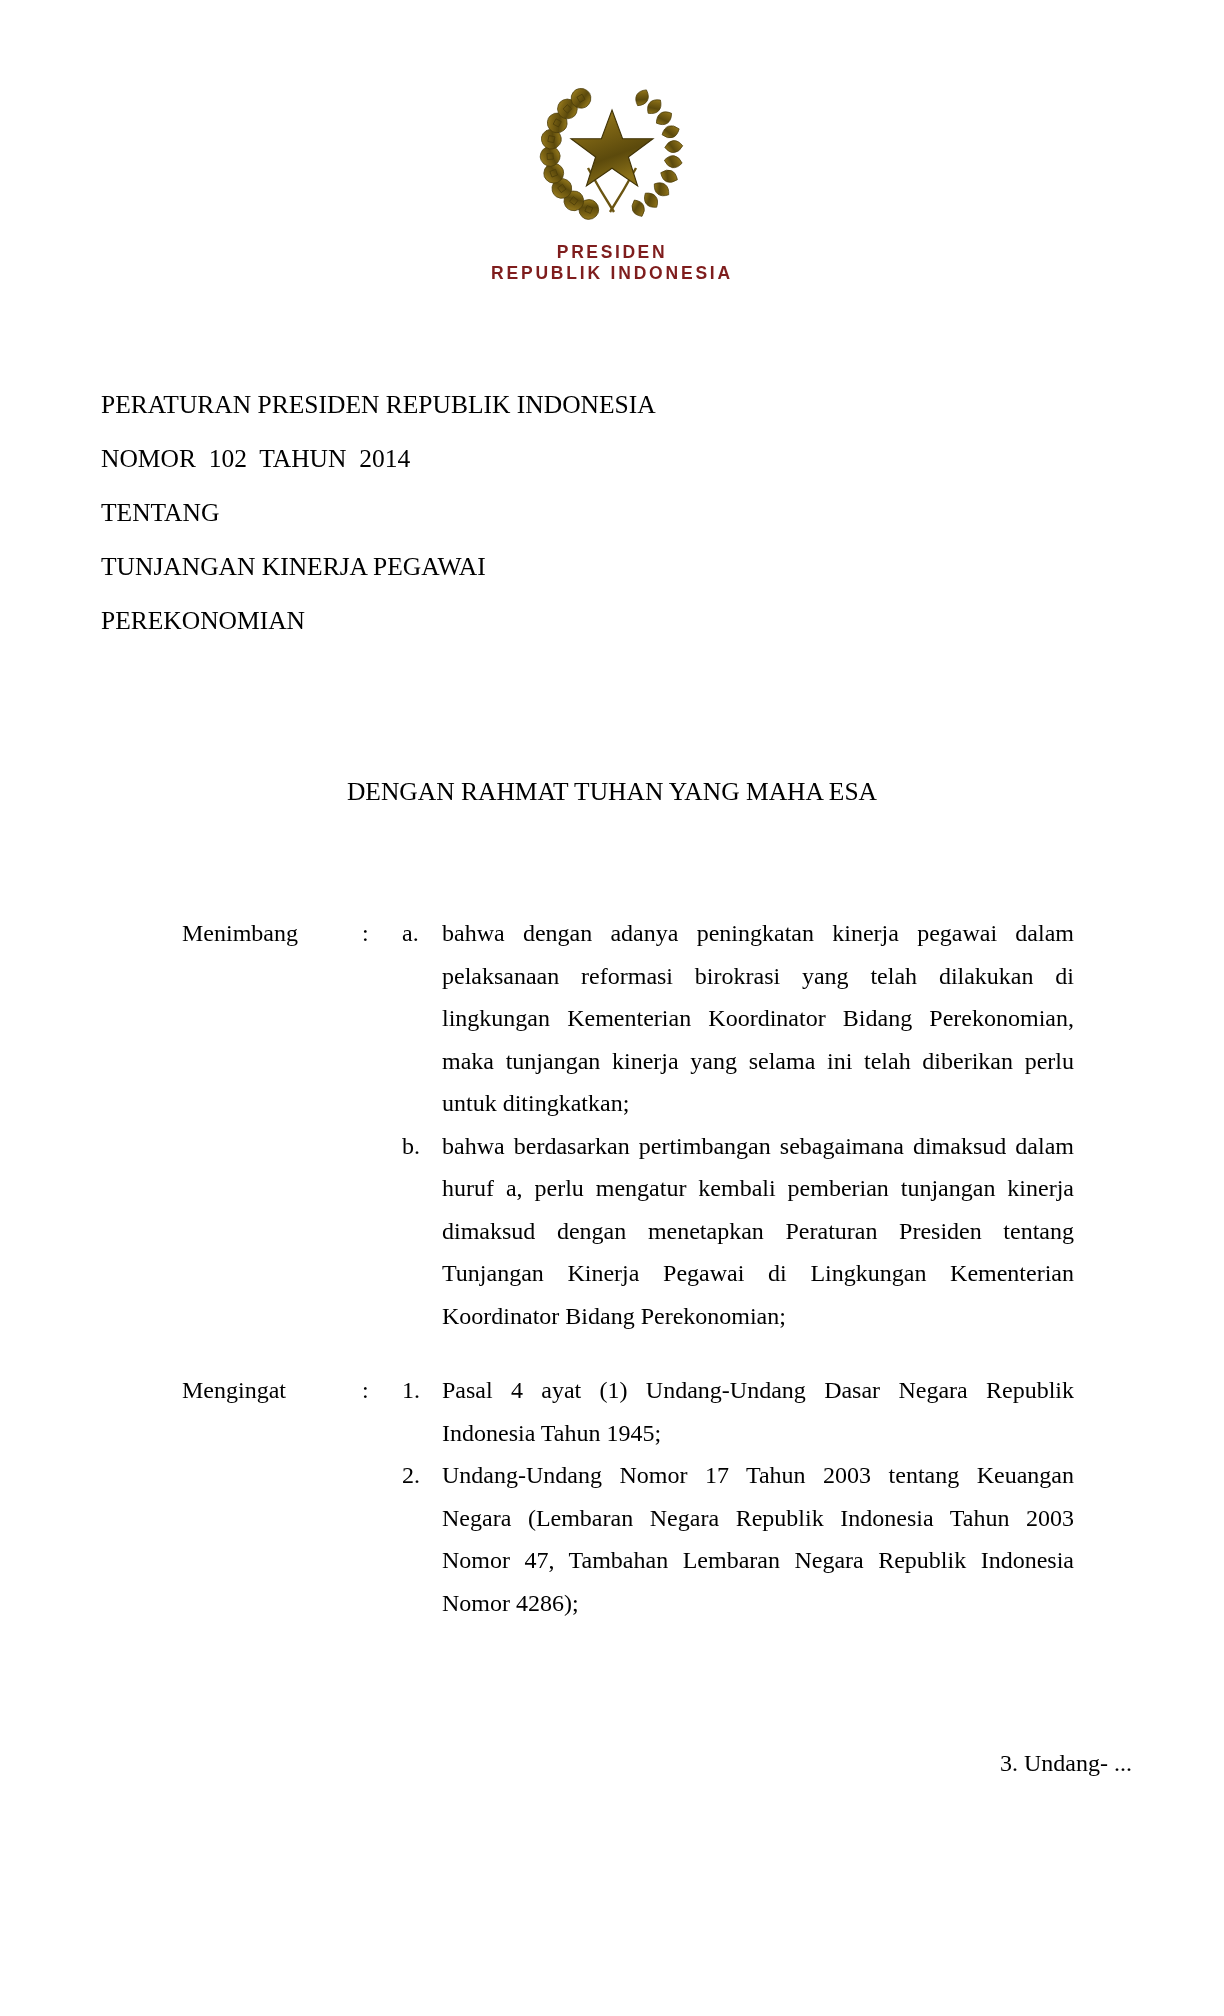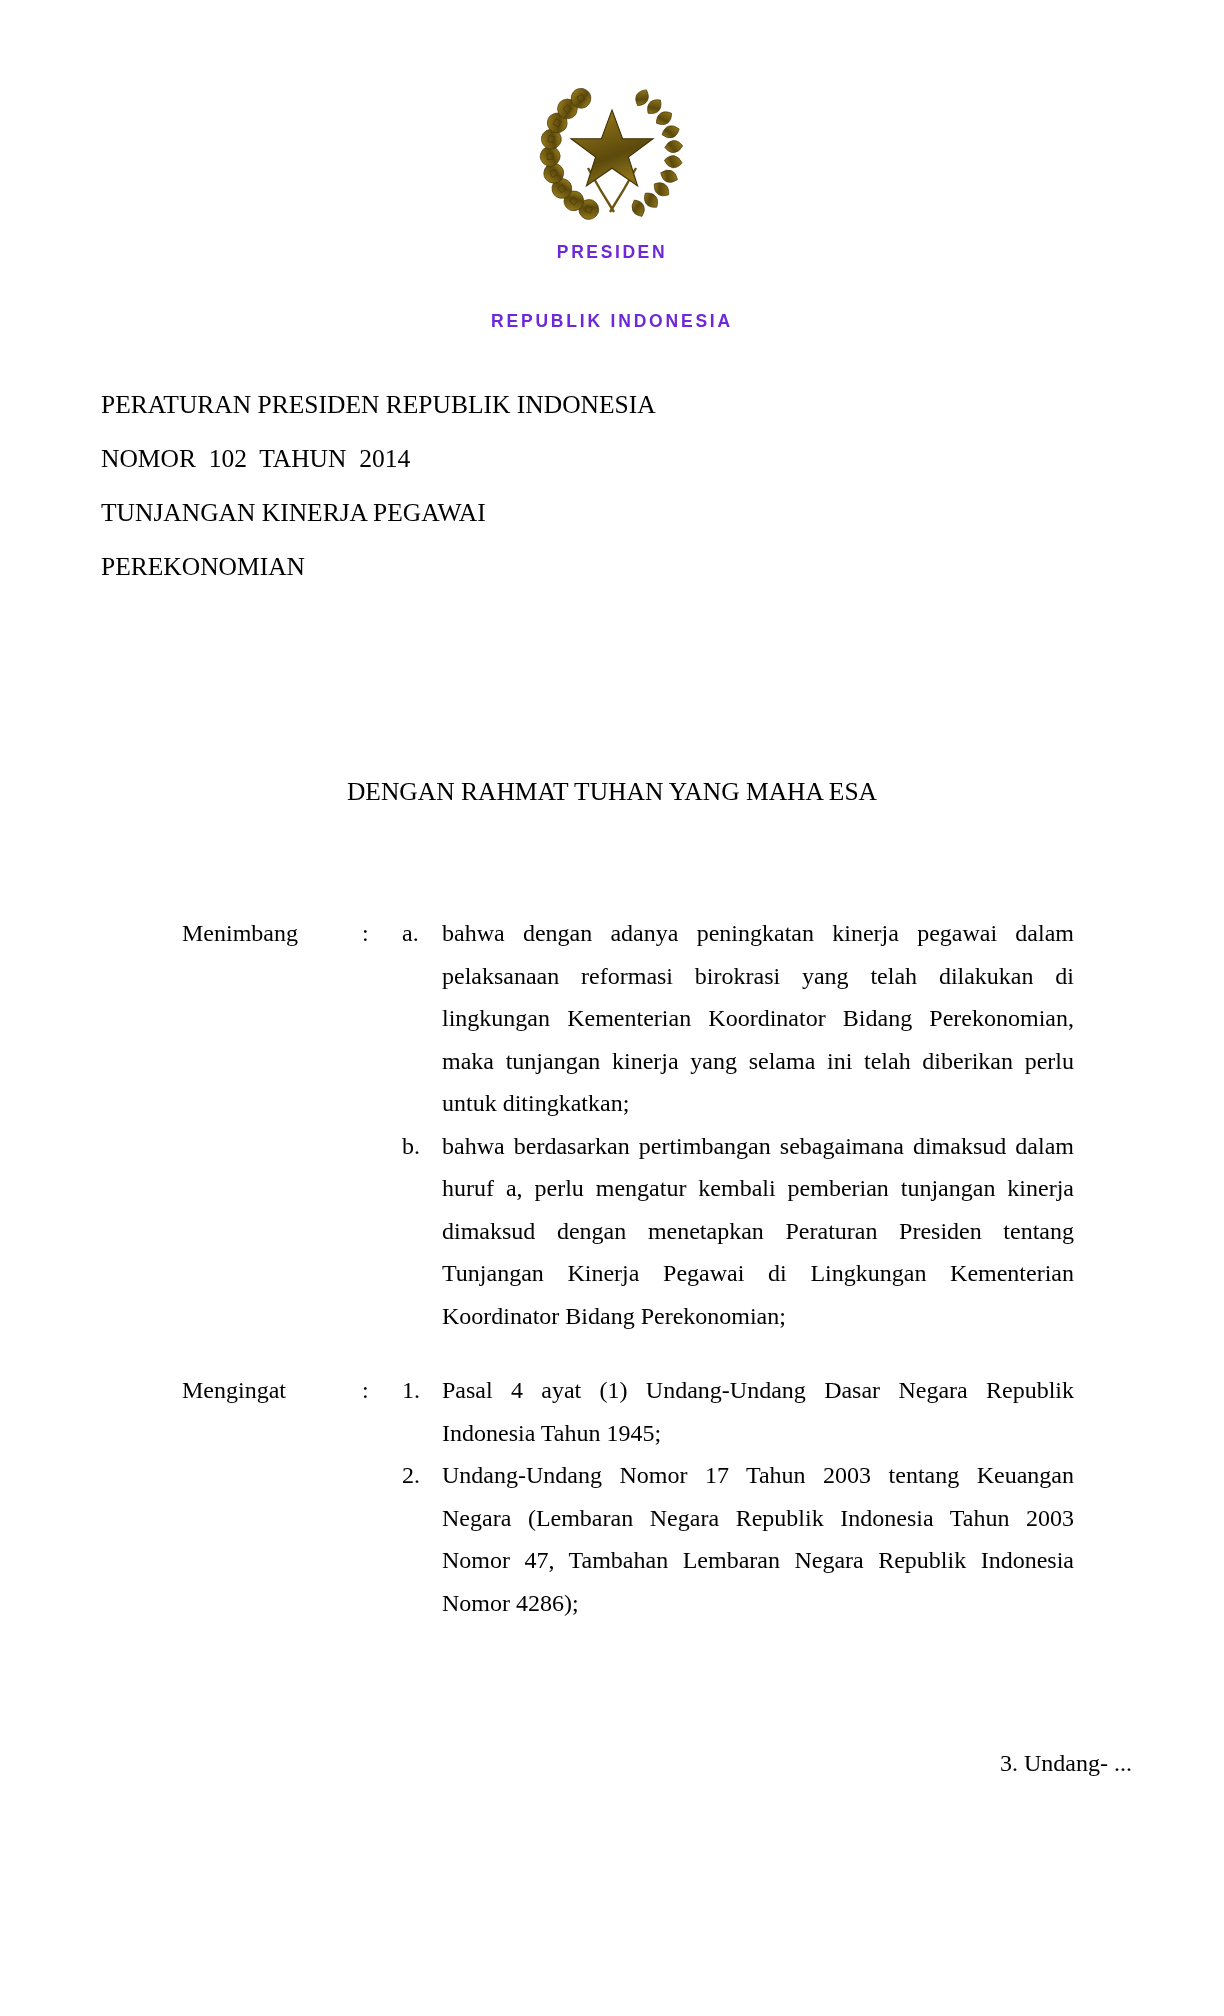--- a/index.html
+++ b/index.html
@@ -38,23 +38,23 @@
     height: 158px;
   }
 
   .emblem-caption {
     margin-top: 14px;
     font-family: "Liberation Sans", "DejaVu Sans", sans-serif;
     font-size: 17.5px;
     font-weight: 700;
     letter-spacing: 2.6px;
     line-height: 21px;
-    color: #6d28d9;
-  }
-  .emblem-caption .line2 { letter-spacing: 2.8px; margin-top: 48px; }
+    color: #7f1d1d;
+  }
+  .emblem-caption .line2 { letter-spacing: 2.8px; }
 
   
   .title-block {
     position: absolute;
     top: 378px;
     left: 101px;
     width: 1000px;
   }
 
   .title-line {
@@ -250,20 +250,21 @@
 
     <div class="emblem-caption">
       <div class="line1">PRESIDEN</div>
       <div class="line2">REPUBLIK  INDONESIA</div>
     </div>
   </div>
 
   <div class="title-block">
     <div class="title-line">PERATURAN PRESIDEN REPUBLIK INDONESIA</div>
     <div class="title-line">NOMOR  102  TAHUN  2014</div>
+    <div class="title-line">TENTANG</div>
     <div class="title-line">TUNJANGAN KINERJA PEGAWAI</div>
     <div class="title-line">PEREKONOMIAN</div>
   </div>
 
   <div class="invocation">DENGAN RAHMAT TUHAN YANG MAHA ESA</div>
 
 
   <div class="clauses">
 
     <div class="clause-section">

